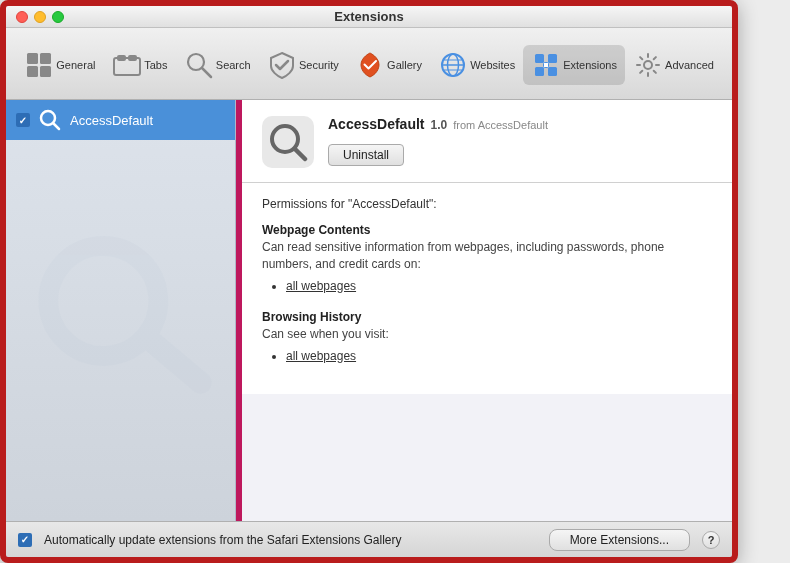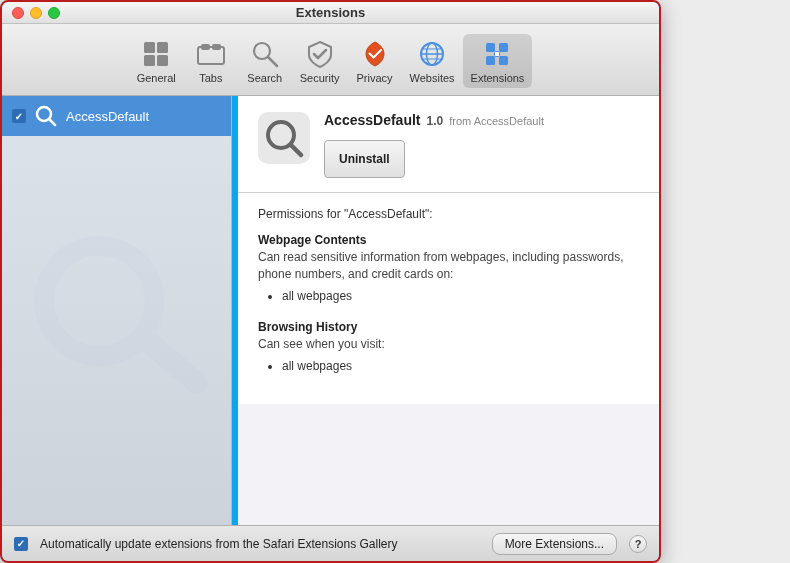--- a/index.html
+++ b/index.html
@@ -5,25 +5,25 @@
     * { box-sizing: border-box; margin: 0; padding: 0; }
     body {
       font-family: -apple-system, BlinkMacSystemFont, "Helvetica Neue", Arial, sans-serif;
       background: #ececec;
       width: 790px;
       height: 563px;
       overflow: hidden;
     }
 
     .window {
-      width: 661px;
+      width: 738px;
       height: 563px;
-      background: #0ea5e9;
+      background: #be185d;
       border-radius: 8px;
-      border: 2px solid #b91c1c;
+      border: 6px solid #b91c1c;
       box-shadow: 0 4px 20px rgba(0,0,0,0.3);
       display: flex;
       flex-direction: column;
       overflow: hidden;
     }
 
     
     .title-bar {
       background: linear-gradient(to bottom, #f6f6f6, #e0e0e0);
       border-bottom: 1px solid #c0c0c0;
@@ -64,21 +64,21 @@
       display: flex;
       align-items: center;
       justify-content: center;
       padding: 6px 10px 4px;
       gap: 0;
       flex-shrink: 0;
       height: 72px;
     }
     .toolbar-item {
       display: flex;
-      flex-direction: column;
+      flex-direction: row;
       align-items: center;
       padding: 4px 8px;
       border-radius: 6px;
       cursor: pointer;
       min-width: 54px;
       gap: 2px;
     }
     .toolbar-item.active {
       background: rgba(0,0,0,0.12);
     }
@@ -226,28 +226,27 @@
       color: #888;
     }
     .extension-desc {
       font-size: 12px;
       color: #333;
       margin-top: 4px;
       line-height: 1.4;
     }
     .uninstall-btn {
       margin-top: 8px;
-      padding: 11px 14px;
+      padding: 3px 14px;
       font-size: 12px;
       background: linear-gradient(to bottom, #f5f5f5, #e0e0e0);
       border: 1px solid #aaa;
       border-radius: 4px;
       cursor: pointer;
       color: #222;
-      font-weight: bold;
     }
 
     
     .permissions-section {
       padding: 14px 20px;
       background: white;
       margin-top: 0;
     }
     .permissions-title {
       font-size: 12px;
@@ -270,20 +269,21 @@
       margin-bottom: 4px;
     }
     .permission-list {
       list-style: disc;
       padding-left: 24px;
     }
     .permission-list li {
       font-size: 12px;
       color: #333;
       line-height: 1.6;
+      text-decoration: underline;
     }
 
     
     .bottom-bar {
       background: linear-gradient(to bottom, #e8e8e8, #d5d5d5);
       border-top: 1px solid #b0b0b0;
       height: 36px;
       display: flex;
       align-items: center;
       padding: 0 12px;
@@ -306,21 +306,21 @@
       color: white;
       font-size: 10px;
       font-weight: bold;
     }
     .auto-update-label {
       font-size: 12px;
       color: #222;
       flex: 1;
     }
     .more-extensions-btn {
-      padding: 3px 12px;
+      padding: 3px 20px;
       font-size: 12px;
       background: linear-gradient(to bottom, #f5f5f5, #e0e0e0);
       border: 1px solid #aaa;
       border-radius: 8px;
       cursor: pointer;
       color: #222;
       white-space: nowrap;
     }
     .help-btn {
       width: 18px;
@@ -398,21 +398,21 @@
       <span class="toolbar-label">Security</span>
     </div>
 
     <div class="toolbar-item">
       <div class="toolbar-icon">
         <svg width="30" height="30" viewBox="0 0 30 30" fill="none">
           <path d="M15 3 C15 3 6 7 6 15 C6 15 6 23 15 27 C24 23 24 15 24 15 C24 7 15 3 15 3Z" fill="#e05020" stroke="#c04010" stroke-width="1"></path>
           <path d="M9.5 14.5 L13.5 18.5 L21 11" stroke="white" stroke-width="2" stroke-linecap="round" stroke-linejoin="round"></path>
         </svg>
       </div>
-      <span class="toolbar-label">Privacy</span>
+      <span class="toolbar-label">Gallery</span>
     </div>
 
     <div class="toolbar-item">
       <div class="toolbar-icon">
         <svg width="30" height="30" viewBox="0 0 30 30" fill="none">
           <circle cx="15" cy="15" r="11" stroke="#4a90e2" stroke-width="2" fill="none"></circle>
           <ellipse cx="15" cy="15" rx="5.5" ry="11" stroke="#4a90e2" stroke-width="1.5" fill="none"></ellipse>
           <line x1="4" y1="15" x2="26" y2="15" stroke="#4a90e2" stroke-width="1.5"></line>
           <line x1="6" y1="10" x2="24" y2="10" stroke="#4a90e2" stroke-width="1"></line>
           <line x1="6" y1="20" x2="24" y2="20" stroke="#4a90e2" stroke-width="1"></line>
@@ -427,20 +427,29 @@
           <rect x="4" y="4" width="9" height="9" rx="1.5" fill="#4a90e2"></rect>
           <rect x="17" y="4" width="9" height="9" rx="1.5" fill="#4a90e2"></rect>
           <rect x="4" y="17" width="9" height="9" rx="1.5" fill="#4a90e2"></rect>
           <rect x="17" y="17" width="9" height="9" rx="1.5" fill="#4a90e2"></rect>
           <rect x="12.5" y="12.5" width="5" height="5" rx="1" fill="white" stroke="#4a90e2" stroke-width="1"></rect>
         </svg>
       </div>
       <span class="toolbar-label">Extensions</span>
     </div>
 
+    <div class="toolbar-item">
+      <div class="toolbar-icon">
+        <svg width="30" height="30" viewBox="0 0 30 30" fill="none">
+          <circle cx="15" cy="15" r="4" fill="none" stroke="#888" stroke-width="2"></circle>
+          <path d="M15 4 L15 7 M15 23 L15 26 M4 15 L7 15 M23 15 L26 15 M7.1 7.1 L9.3 9.3 M20.7 20.7 L22.9 22.9 M22.9 7.1 L20.7 9.3 M9.3 20.7 L7.1 22.9" stroke="#888" stroke-width="2" stroke-linecap="round"></path>
+        </svg>
+      </div>
+      <span class="toolbar-label">Advanced</span>
+    </div>
   </div>
 
   <div class="main-content">
 
     <div class="sidebar">
       <div class="sidebar-item">
         <div class="sidebar-item-checkbox"></div>
         <div class="sidebar-icon">
           <svg width="22" height="22" viewBox="0 0 22 22" fill="none">
             <circle cx="9" cy="9" r="7" stroke="white" stroke-width="2.5" fill="none"></circle>

